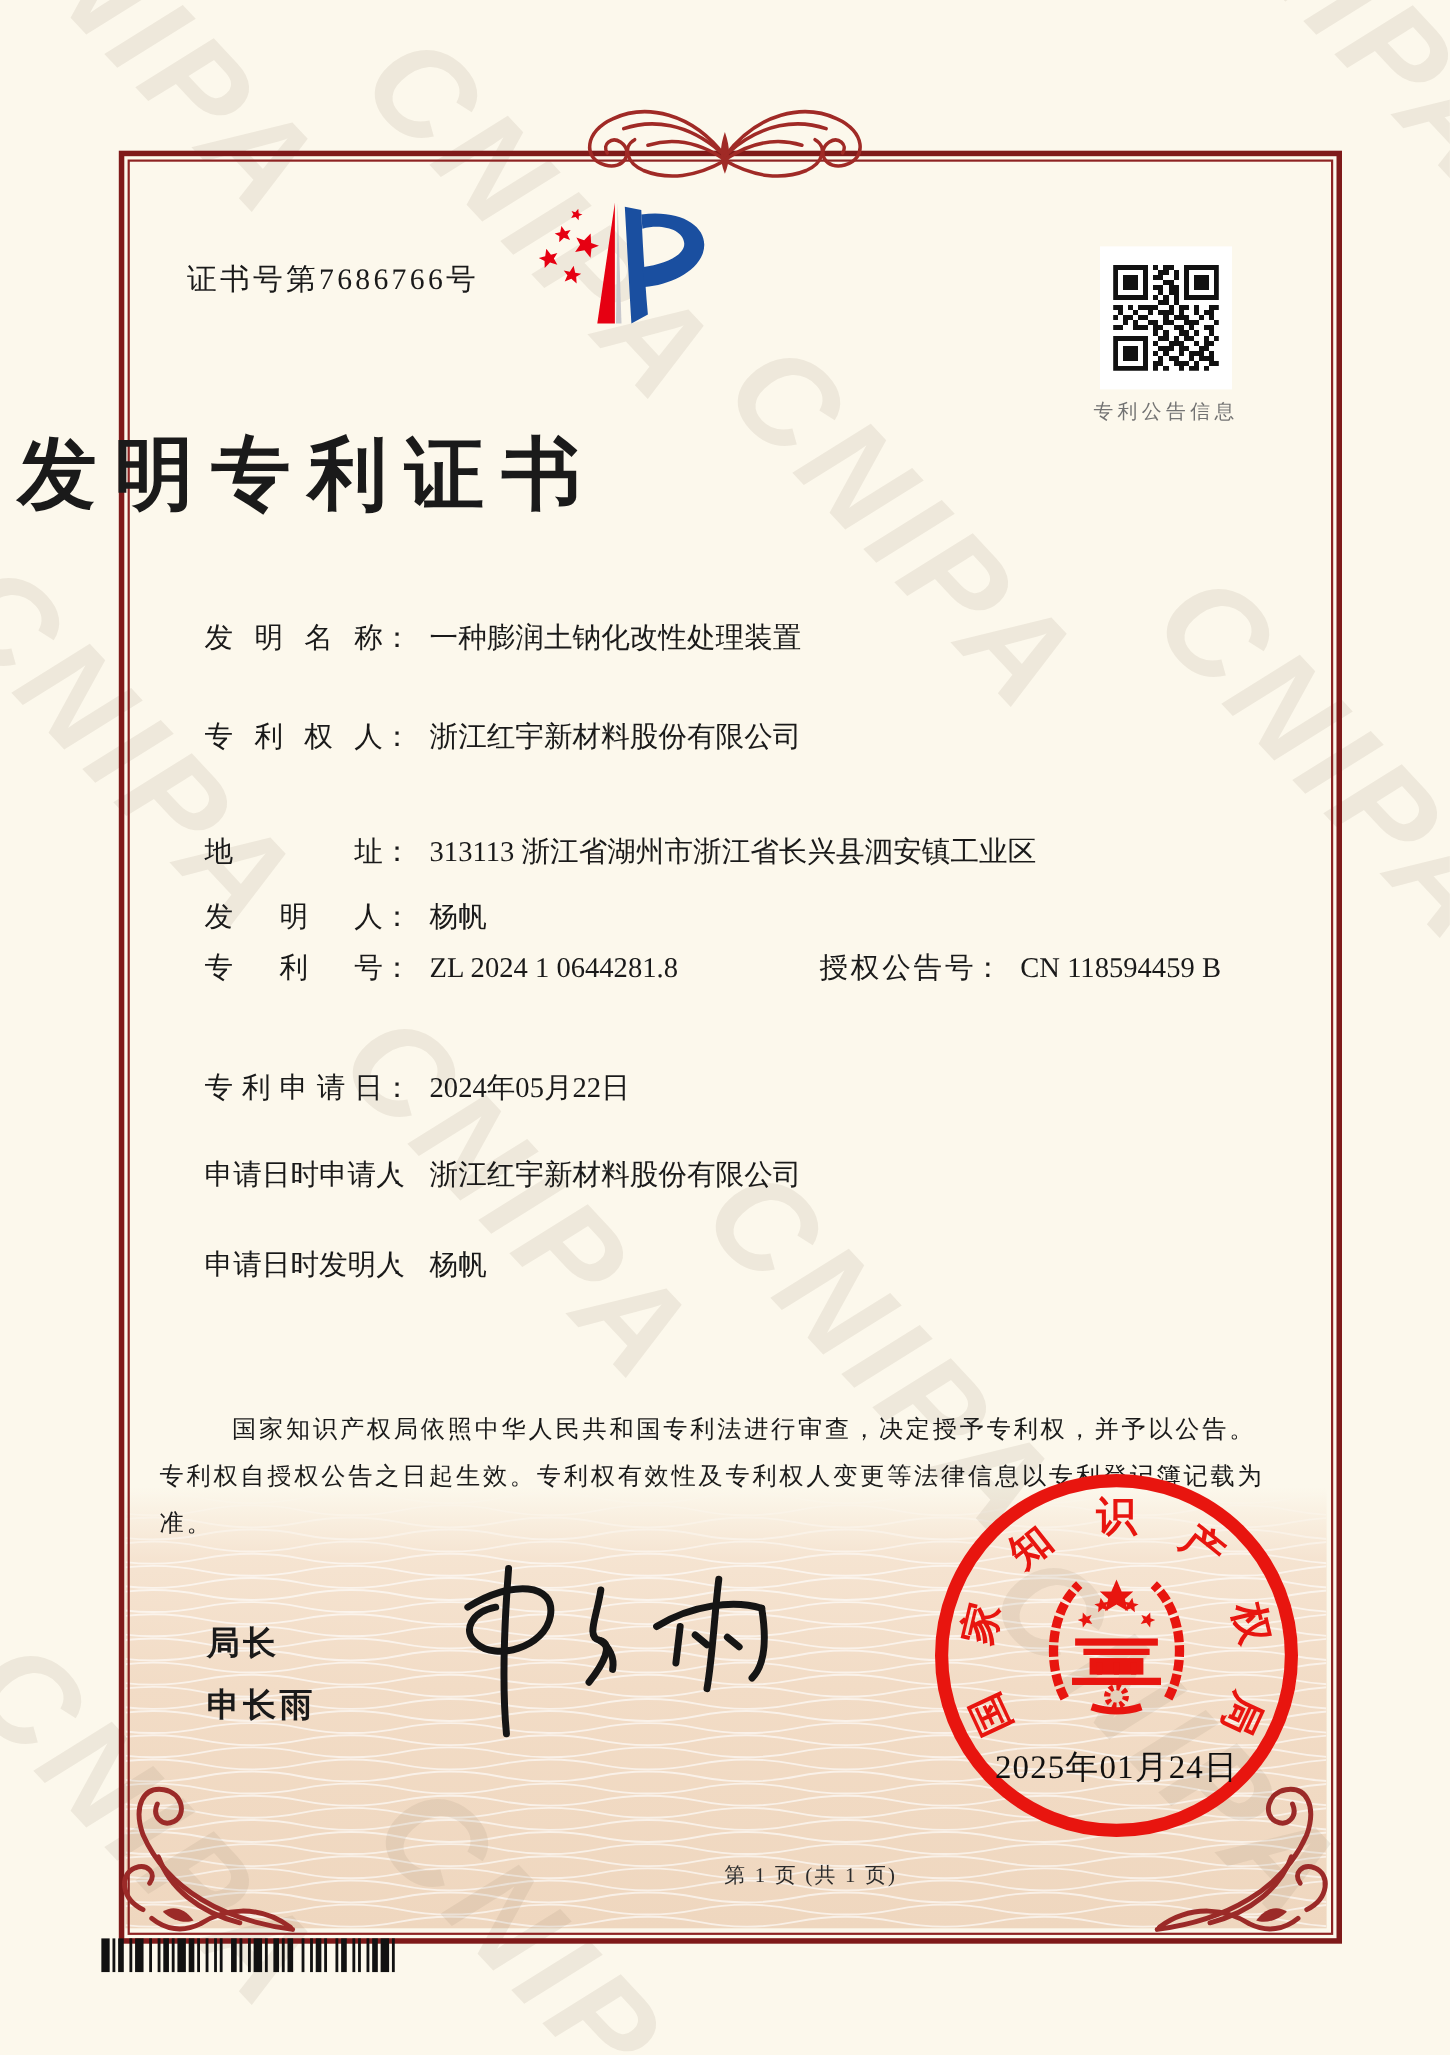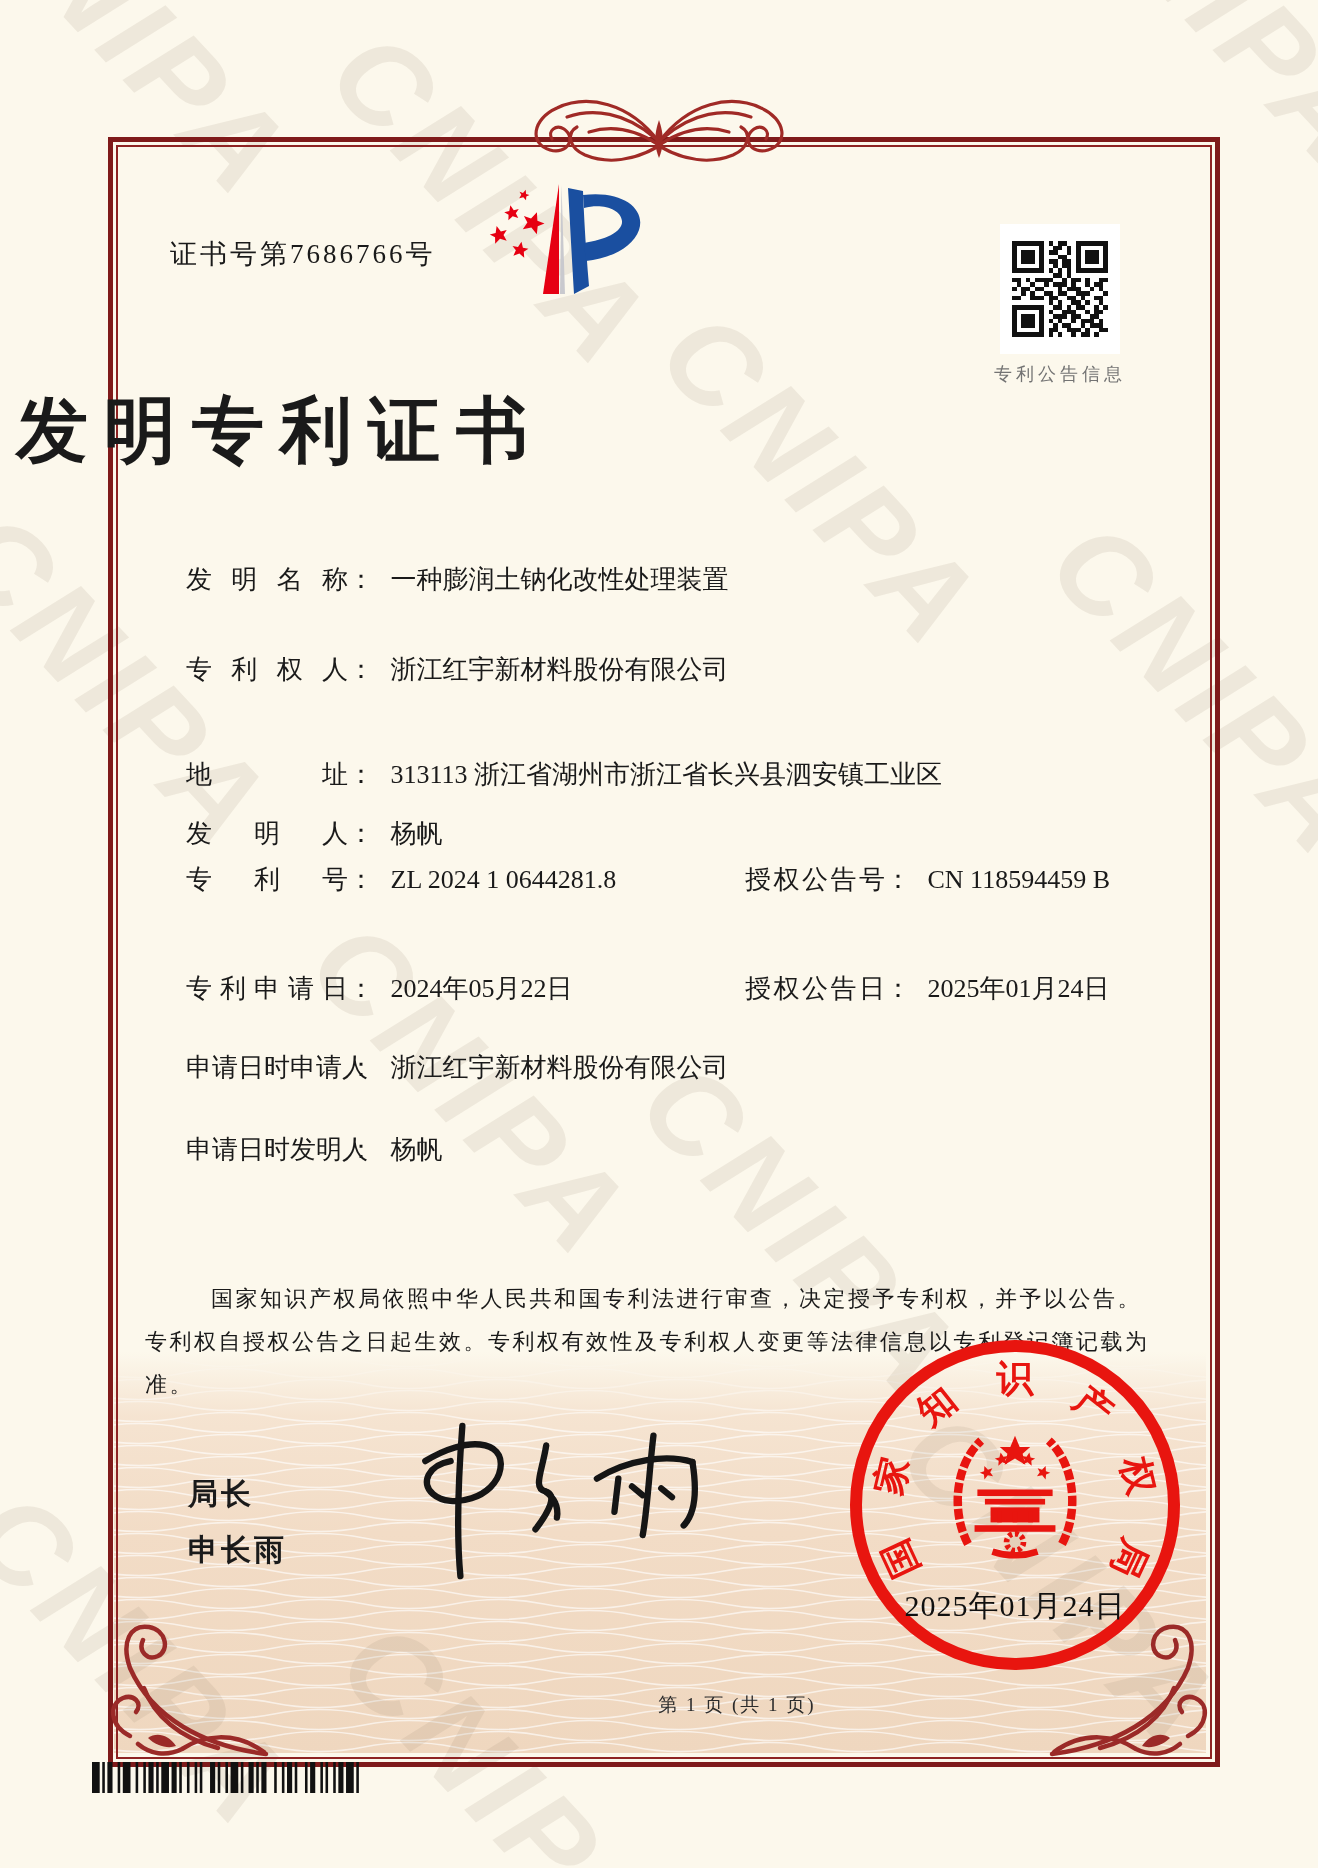--- a/index.html
+++ b/index.html
@@ -443,24 +443,20 @@
   <span class="lbl">专利号</span><span class="colon">：</span>
   <span class="val">ZL 2024 1 0644281.8</span>
   <span class="rgt">
     <span class="lbl-r">授权公告号</span><span class="colon">：</span>
     <span class="val">CN 118594459 B</span>
   </span>
 </div>
 <div class="row" style="top:971px;width:1000px;">
   <span class="lbl">专利申请日</span><span class="colon">：</span>
   <span class="val">2024年05月22日</span>
-  <span class="rgt">
-    <span class="lbl-r">授权公告日</span><span class="colon">：</span>
-    <span class="val">2025年01月24日</span>
-  </span>
 </div>
 <div class="row" style="top:1050px;">
   <span class="lbl">申请日时申请人</span><span class="colon">：</span>
   <span class="val">浙江红宇新材料股份有限公司</span>
 </div>
 <div class="row" style="top:1132px;">
   <span class="lbl">申请日时发明人</span><span class="colon">：</span>
   <span class="val">杨帆</span>
 </div>
 

